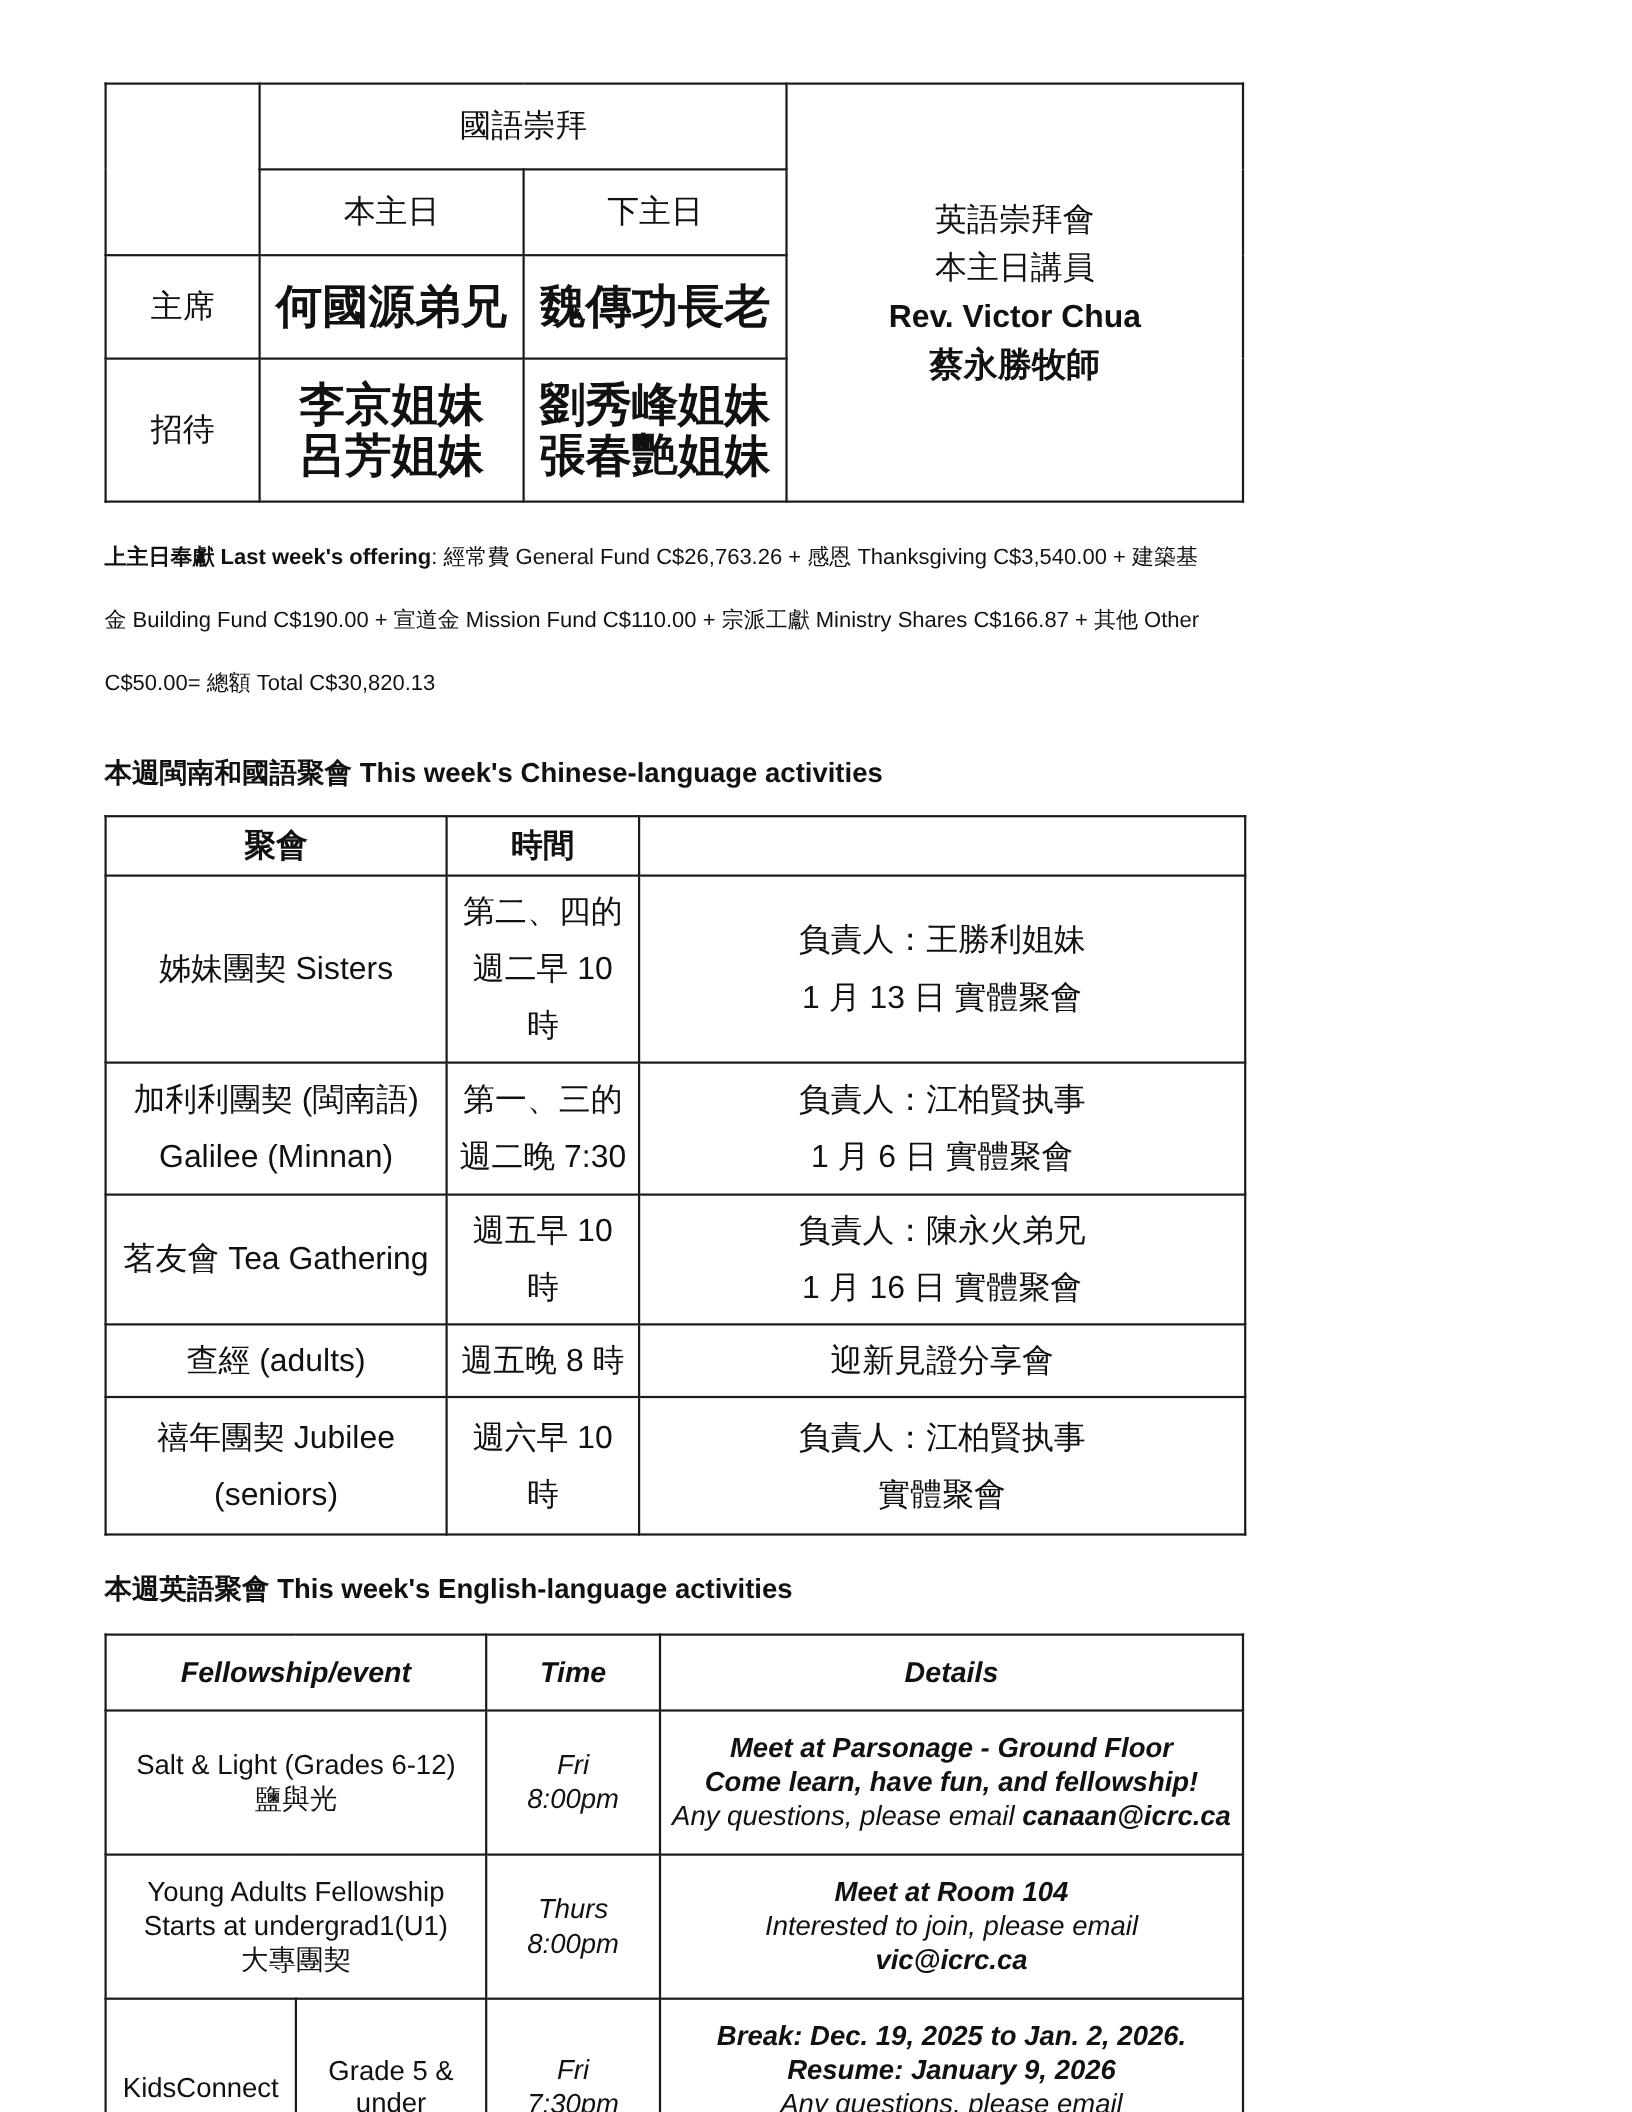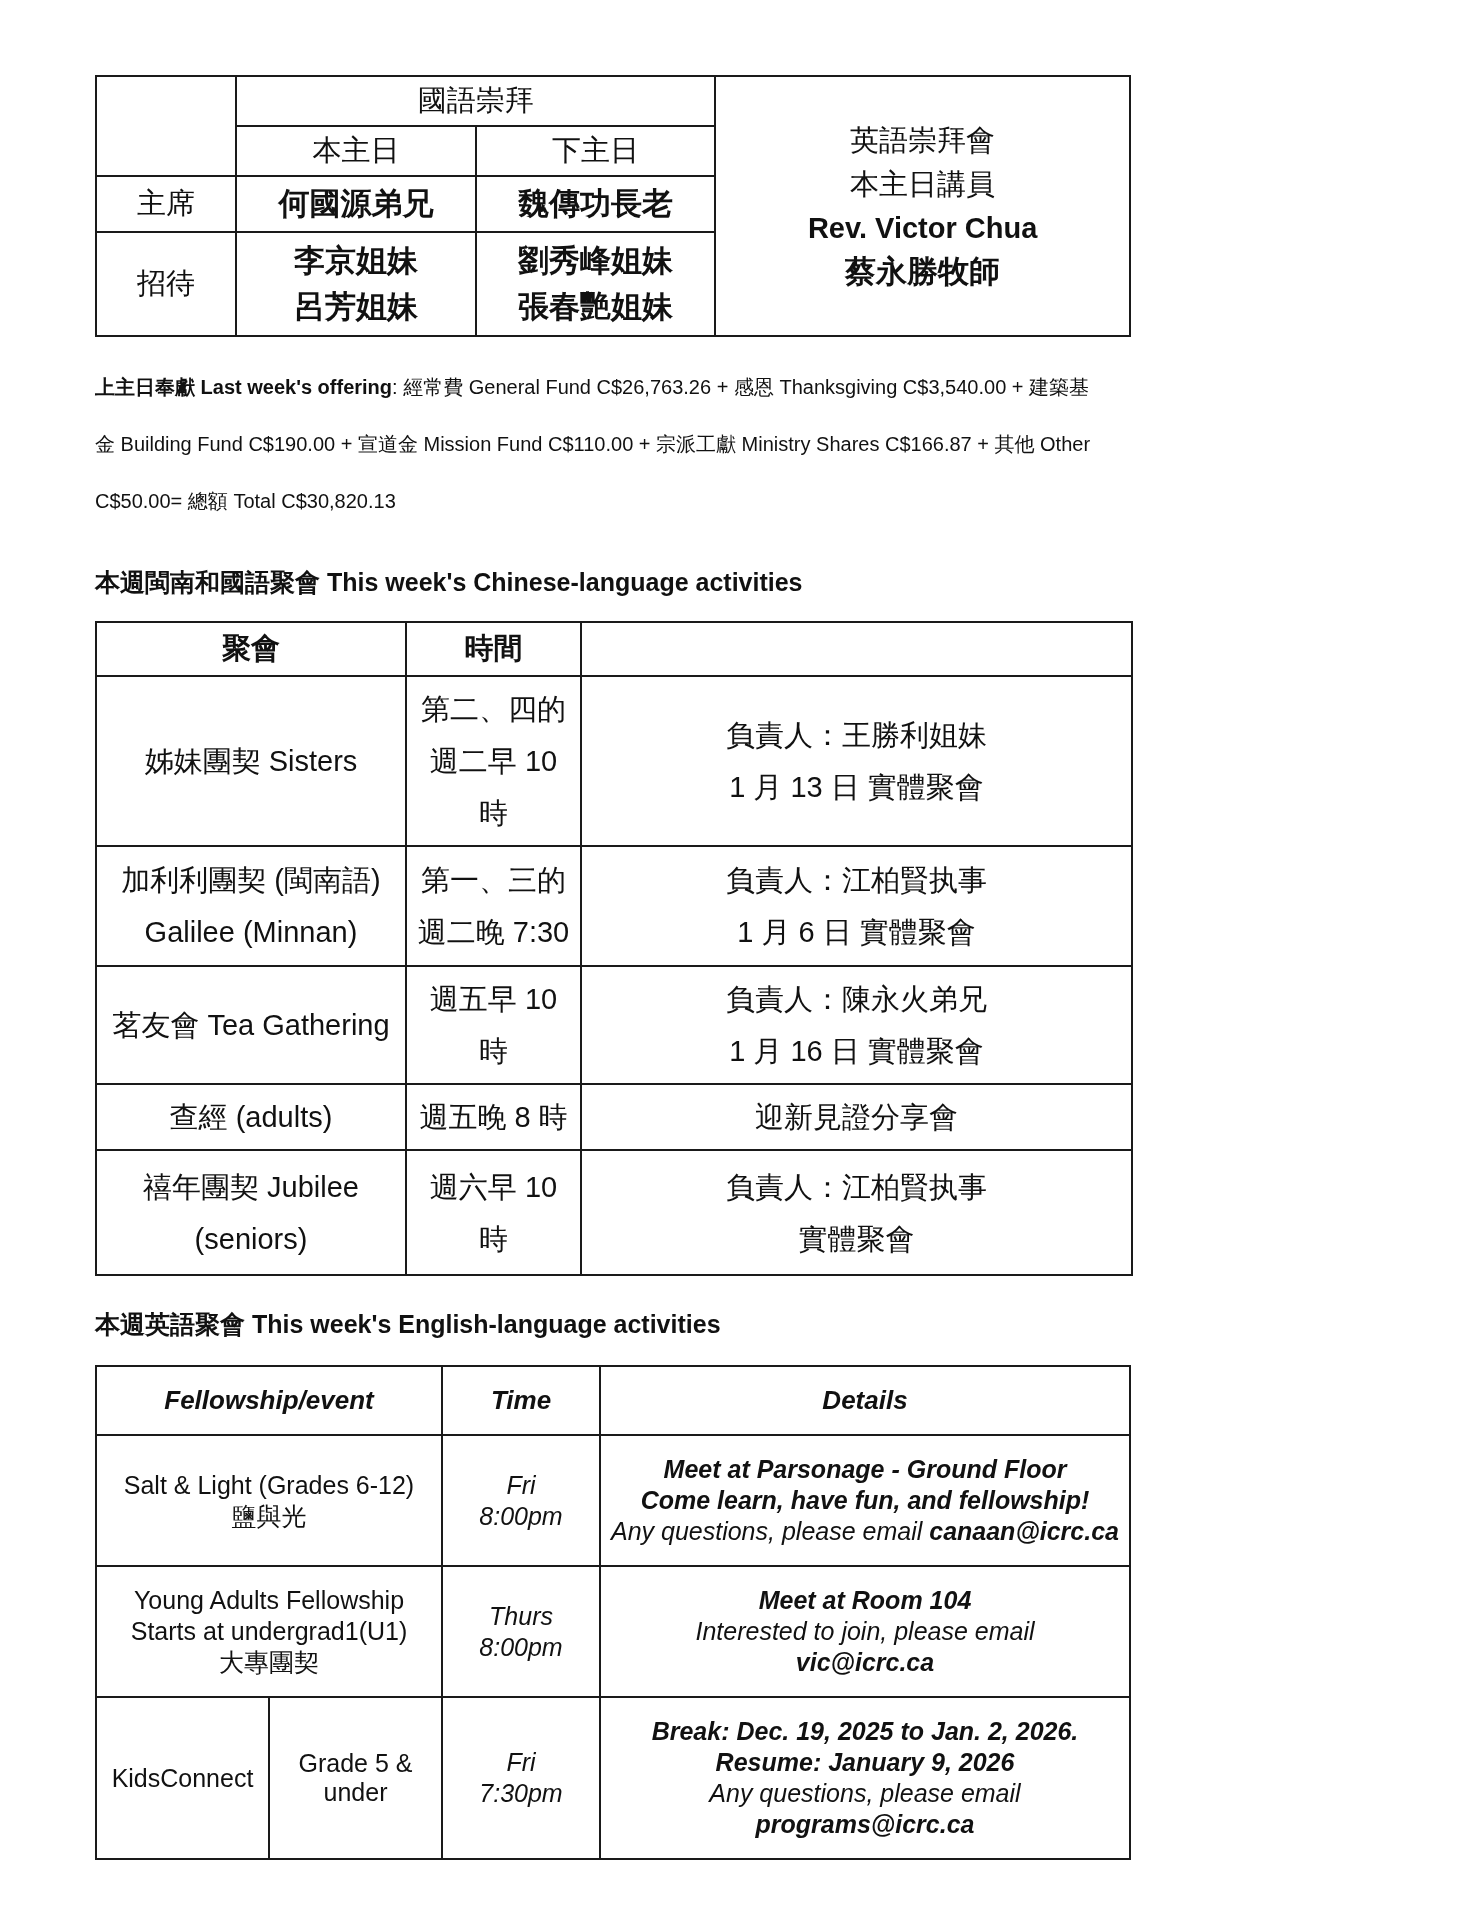--- a/index.html
+++ b/index.html
@@ -7,30 +7,30 @@
   body {
     width:1484px; height:1920px;
     font-family:"Liberation Sans", sans-serif;
     color:#111;
     position:relative;
     overflow:hidden;
   }
   .page { position:absolute; left:95px; top:0; width:1036px; }
 
   table { border-collapse:collapse; table-layout:fixed; width:1036px; }
-  td, th { border:2px solid #1a1a1a; vertical-align:middle; text-align:center; font-weight:normal; padding:4px 6px; }
+  td, th { border:2px solid #1a1a1a; vertical-align:middle; text-align:center; font-weight:normal; padding:18px 6px; }
 
   
   .worship { margin-top:75px; font-size:29px; }
   .worship .c0 { width:96px; }
   .worship .c1 { width:328px; }
   .worship .c2 { width:328px; }
   .worship .c3 { width:284px; }
   .worship .hrow td { height:48px; }
-  .worship .name { font-weight:bold; font-size:31px;border-radius:14px; }
+  .worship .name { font-weight:bold; font-size:42px;border-radius:14px; }
   .worship .r3 td { height:56px; }
   .worship .r4 td { height:104px; }
   .worship .speaker div { line-height:44px; }
   .worship .speaker .b { font-weight:bold; }
   .two-line div { line-height:46px; }
 
   
   .offering {
     margin-top:22px;
     font-size:20px;

